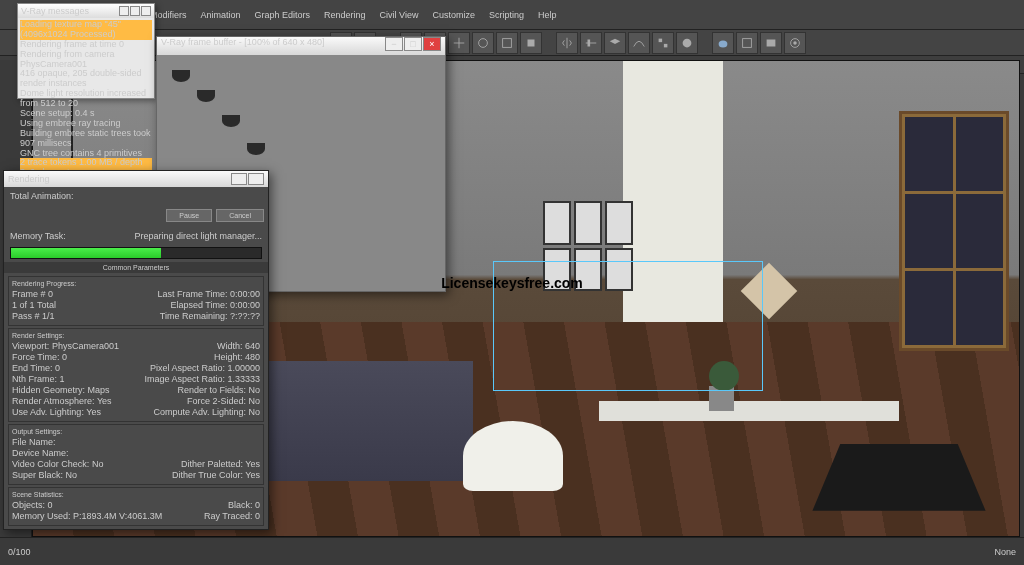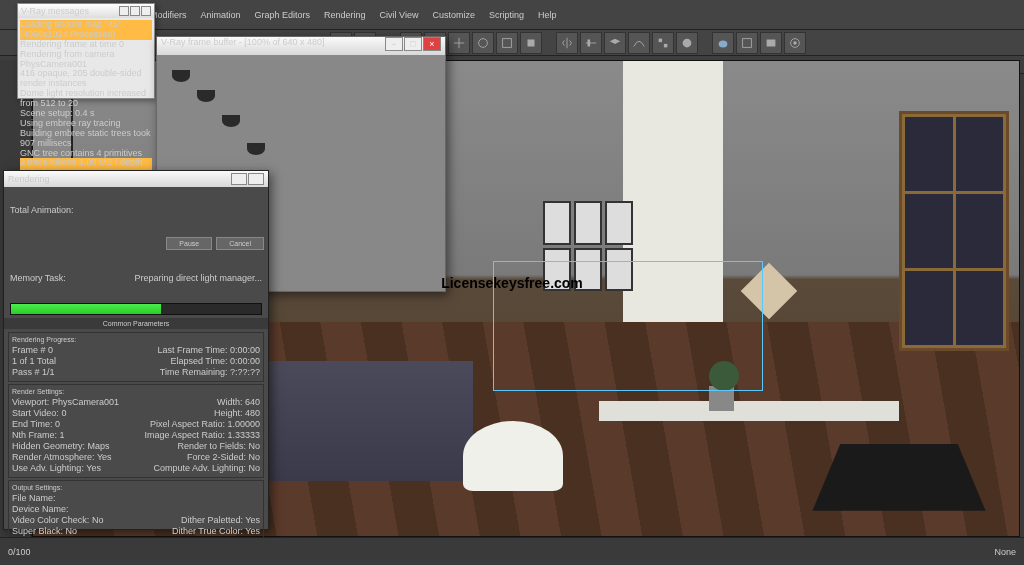--- a/index.html
+++ b/index.html
@@ -48,21 +48,21 @@
 .framebuf .wbtns div{width:18px;height:14px;border:1px solid #888;background:#eee;display:flex;align-items:center;justify-content:center}
 .framebuf .wbtns .close{background:#e04040;color:#fff}
 .framebuf .content{position:relative;height:calc(100% - 18px);background:#888}
 .framebuf .ceiling-lights{position:absolute;left:10px;top:10px}
 .framebuf .cl{width:18px;height:12px;background:#2a2a2a;border-radius:0 0 50% 50%;position:absolute}
 
 .renderwin{position:absolute;left:3px;top:170px;width:266px;height:360px;background:#4a4a4a;border:1px solid #222;box-shadow:3px 3px 10px rgba(0,0,0,.5)}
 .renderwin .titlebar{height:16px;background:linear-gradient(#fafafa,#d8d8d8);display:flex;align-items:center;padding:0 4px;font-size:8px;color:#222;justify-content:space-between}
 .renderwin .wbtns{display:flex;gap:1px}
 .renderwin .wbtns div{width:16px;height:12px;border:1px solid #888;background:#eee}
-.renderwin .sect{padding:18px 6px;font-size:7px}
+.renderwin .sect{padding:4px 6px;font-size:7px}
 .renderwin .row{display:flex;justify-content:space-between;margin:1px 0}
 .renderwin .btns{display:flex;gap:4px;justify-content:flex-end;padding:4px}
 .renderwin .btn{padding:2px 12px;background:#666;border:1px solid #888;font-size:7px}
 .renderwin .progress{height:12px;background:#2a2a2a;border:1px solid #111;margin:2px 6px;position:relative}
 .renderwin .progress-fill{height:100%;background:linear-gradient(#4aee4a,#2acc2a);width:60%}
 .renderwin .hdr{text-align:center;background:#3a3a3a;padding:2px;font-size:7px;margin:3px 0}
 .renderwin .grp{border:1px solid #333;margin:2px 4px;padding:3px}
 .renderwin .grp-title{font-size:7px;margin-bottom:2px}
 .cam-outline{position:absolute;border:1px solid #5ac8fa;pointer-events:none}
 .co2{left:460px;top:200px;width:270px;height:130px}
@@ -316,21 +316,21 @@
         <span><span>Time Remaining:</span> <span>?:??:??</span></span>
       </div>
   </div>
   <div class="grp">
     <div class="grp-title">Render Settings:</div>
     <div class="row">
         <span><span>Viewport:</span> <span>PhysCamera001</span></span>
         <span><span>Width:</span> <span>640</span></span>
       </div>
     <div class="row">
-        <span><span>Start Video:</span> <span>0</span></span>
+        <span><span>Force Time:</span> <span>0</span></span>
         <span><span>Height:</span> <span>480</span></span>
       </div>
     <div class="row">
         <span><span>End Time:</span> <span>0</span></span>
         <span><span>Pixel Aspect Ratio:</span> <span>1.00000</span></span>
       </div>
     <div class="row">
         <span><span>Nth Frame:</span> <span>1</span></span>
         <span><span>Image Aspect Ratio:</span> <span>1.33333</span></span>
       </div>

